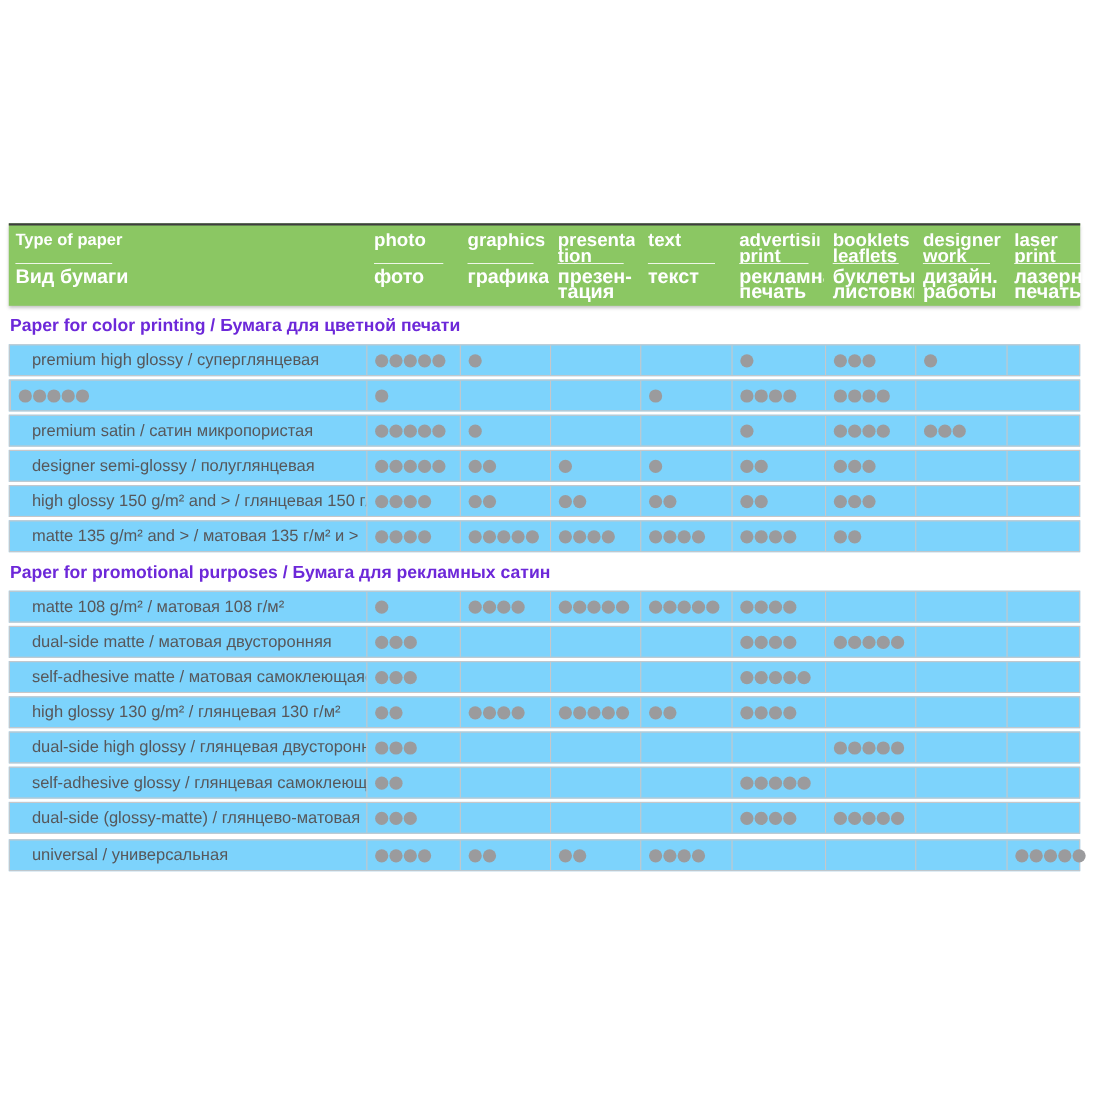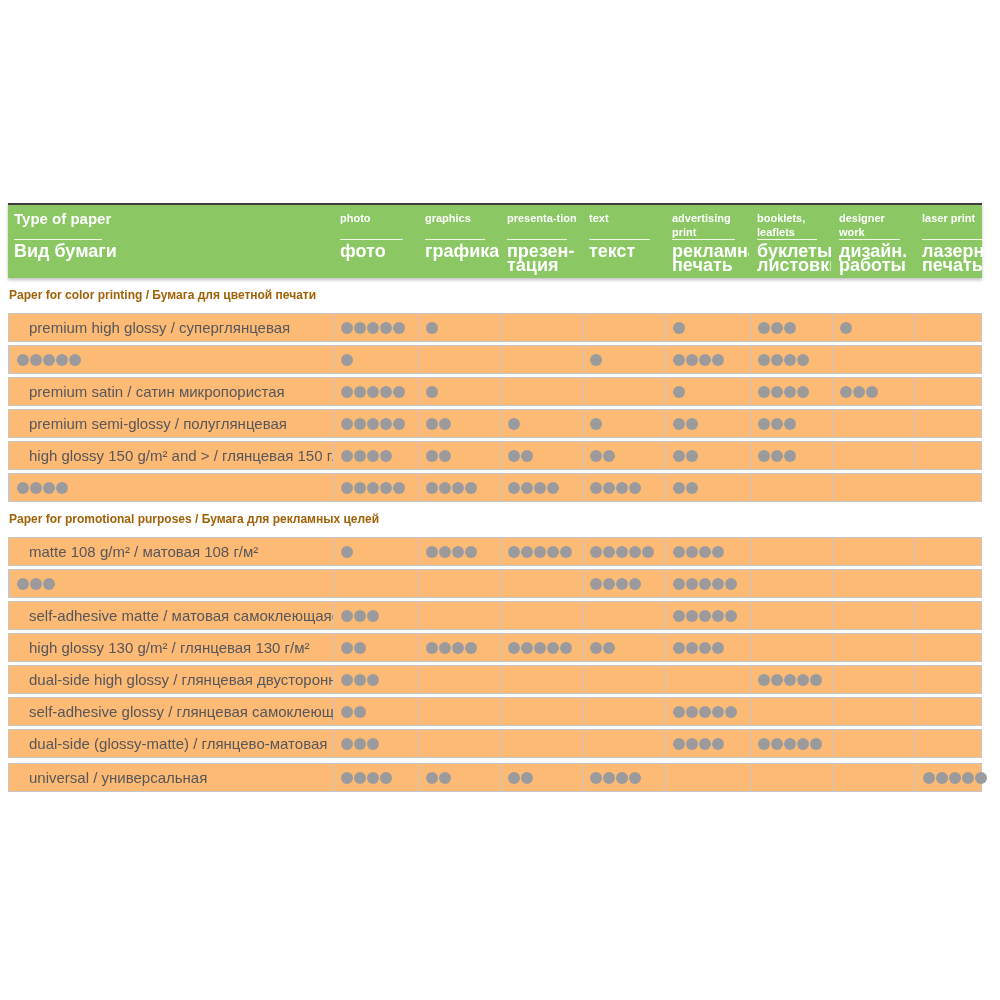--- a/index.html
+++ b/index.html
@@ -30,21 +30,21 @@
     box-shadow: 0 2px 3px rgba(120,120,120,0.45);
     color: #ffffff;
   }
   .h-cell {
     padding: 7px 4px 0 8px;
     box-sizing: border-box;
     overflow: hidden;
   }
   .h-cell.first { padding-left: 6px; }
   .h-en {
-    font-size: 11px;
+    font-size: 17px;
     font-weight: 700;
     line-height: 13.5px;
     height: 27px;
     overflow: hidden;
   }
   .h-cell.first .h-en { font-size: 15px; }
   .h-line {
     height: 0;
     border-top: 1px solid rgba(255,255,255,0.85);
     margin-right: 10px;
@@ -53,28 +53,28 @@
   .h-ru {
     font-size: 18px;
     font-weight: 700;
     line-height: 13.5px;
     padding-top: 5px;
   }
   
   .section-title {
     margin: 10px 0 0 1px;
     height: 20px;
-    font-size: 12px;
+    font-size: 16px;
     font-weight: 700;
-    color: #a16207;
+    color: #6d28d9;
     white-space: nowrap;
   }
   .rows { margin-top: 5px; }
   .row {
-    background: #fdba74;
+    background: #7dd3fc;
     border: 1px solid #c7c7c9;
     height: 27px;
     box-sizing: content-box;
     margin-bottom: 3px;
   }
   .cell {
     border-left: 1px solid #c7c7c9;
     display: flex;
     align-items: center;
     overflow: hidden;
@@ -234,21 +234,21 @@
             <span class="dot"></span>
           </div>
           <div class="cell dot-cell">
             <span class="dot"></span>
             <span class="dot"></span>
             <span class="dot"></span>
           </div>
           <div class="cell dot-cell"></div>
         </div>
         <div class="row grid">
-          <div class="cell label-cell">premium semi-glossy / полуглянцевая</div>
+          <div class="cell label-cell">designer semi-glossy / полуглянцевая</div>
           <div class="cell dot-cell">
             <span class="dot"></span>
             <span class="dot"></span>
             <span class="dot"></span>
             <span class="dot"></span>
             <span class="dot"></span>
           </div>
           <div class="cell dot-cell">
             <span class="dot"></span>
             <span class="dot"></span>
@@ -297,60 +297,61 @@
           </div>
           <div class="cell dot-cell">
             <span class="dot"></span>
             <span class="dot"></span>
             <span class="dot"></span>
           </div>
           <div class="cell dot-cell"></div>
           <div class="cell dot-cell"></div>
         </div>
         <div class="row grid">
-          <div class="cell dot-cell">
-            <span class="dot"></span>
-            <span class="dot"></span>
-            <span class="dot"></span>
-            <span class="dot"></span>
-          </div>
-          <div class="cell dot-cell">
-            <span class="dot"></span>
-            <span class="dot"></span>
-            <span class="dot"></span>
-            <span class="dot"></span>
-            <span class="dot"></span>
-          </div>
-          <div class="cell dot-cell">
-            <span class="dot"></span>
-            <span class="dot"></span>
-            <span class="dot"></span>
-            <span class="dot"></span>
-          </div>
-          <div class="cell dot-cell">
-            <span class="dot"></span>
-            <span class="dot"></span>
-            <span class="dot"></span>
-            <span class="dot"></span>
-          </div>
-          <div class="cell dot-cell">
-            <span class="dot"></span>
-            <span class="dot"></span>
-            <span class="dot"></span>
-            <span class="dot"></span>
-          </div>
-          <div class="cell dot-cell">
-            <span class="dot"></span>
-            <span class="dot"></span>
-          </div>
-          <div class="cell dot-cell"></div>
-          <div class="cell dot-cell"></div>
-        </div>
-      </div>
-      <div class="section-title">Paper for promotional purposes / Бумага для рекламных целей</div>
+          <div class="cell label-cell">matte 135 g/m² and &gt; / матовая 135 г/м² и &gt;</div>
+          <div class="cell dot-cell">
+            <span class="dot"></span>
+            <span class="dot"></span>
+            <span class="dot"></span>
+            <span class="dot"></span>
+          </div>
+          <div class="cell dot-cell">
+            <span class="dot"></span>
+            <span class="dot"></span>
+            <span class="dot"></span>
+            <span class="dot"></span>
+            <span class="dot"></span>
+          </div>
+          <div class="cell dot-cell">
+            <span class="dot"></span>
+            <span class="dot"></span>
+            <span class="dot"></span>
+            <span class="dot"></span>
+          </div>
+          <div class="cell dot-cell">
+            <span class="dot"></span>
+            <span class="dot"></span>
+            <span class="dot"></span>
+            <span class="dot"></span>
+          </div>
+          <div class="cell dot-cell">
+            <span class="dot"></span>
+            <span class="dot"></span>
+            <span class="dot"></span>
+            <span class="dot"></span>
+          </div>
+          <div class="cell dot-cell">
+            <span class="dot"></span>
+            <span class="dot"></span>
+          </div>
+          <div class="cell dot-cell"></div>
+          <div class="cell dot-cell"></div>
+        </div>
+      </div>
+      <div class="section-title">Paper for promotional purposes / Бумага для рекламных сатин</div>
       <div class="rows">
         <div class="row grid">
           <div class="cell label-cell">matte 108 g/m² / матовая 108 г/м²</div>
           <div class="cell dot-cell">
             <span class="dot"></span>
           </div>
           <div class="cell dot-cell">
             <span class="dot"></span>
             <span class="dot"></span>
             <span class="dot"></span>
@@ -374,20 +375,21 @@
             <span class="dot"></span>
             <span class="dot"></span>
             <span class="dot"></span>
             <span class="dot"></span>
           </div>
           <div class="cell dot-cell"></div>
           <div class="cell dot-cell"></div>
           <div class="cell dot-cell"></div>
         </div>
         <div class="row grid">
+          <div class="cell label-cell">dual-side matte / матовая двусторонняя</div>
           <div class="cell dot-cell">
             <span class="dot"></span>
             <span class="dot"></span>
             <span class="dot"></span>
           </div>
           <div class="cell dot-cell"></div>
           <div class="cell dot-cell"></div>
           <div class="cell dot-cell"></div>
           <div class="cell dot-cell">
             <span class="dot"></span>

